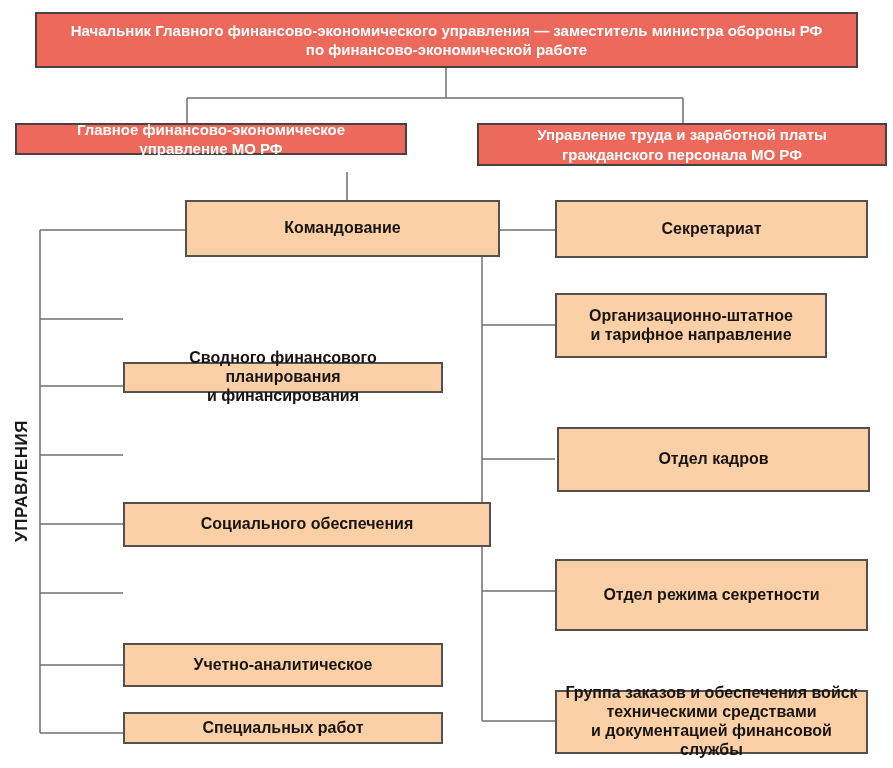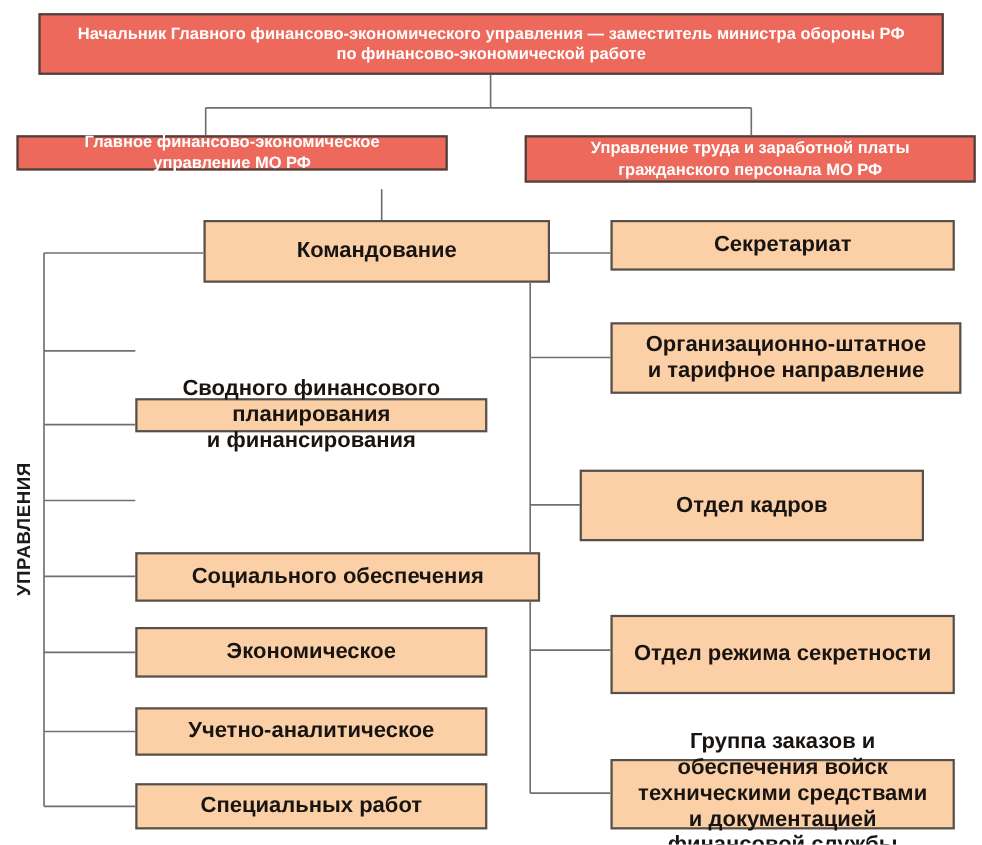--- a/index.html
+++ b/index.html
@@ -36,21 +36,21 @@
     color: #ffffff;
     font-weight: bold;
     font-size: 15px;
     line-height: 1.3;
   }
   .peach {
     background: #fbd0a7;
     border: 2px solid #55504c;
     color: #181411;
     font-weight: bold;
-    font-size: 20px;
+    font-size: 16px;
     line-height: 1.18;
   }
   .vlabel {
     position: absolute;
     left: -58px;
     top: 471px;
     width: 160px;
     height: 20px;
     transform: rotate(-90deg);
     text-align: center;
@@ -103,48 +103,45 @@
 управление МО РФ</span>
   </div>
   <div class="node red" style="left:477px;top:123px;width:410px;height:43px">
     <span class="txt">Управление труда и заработной платы
 гражданского персонала МО РФ</span>
   </div>
 
   <div class="node peach" style="left:185px;top:200px;width:315px;height:57px">
     <span class="txt">Командование</span>
   </div>
-  <div class="node peach" style="left:555px;top:200px;width:313px;height:46px">
+  <div class="node peach" style="left:555px;top:200px;width:313px;height:58px">
     <span class="txt">Секретариат</span>
   </div>
 
   <div class="vlabel">УПРАВЛЕНИЯ</div>
 
   <div class="node peach" style="left:123px;top:362px;width:320px;height:31px">
     <span class="txt">Сводного финансового планирования
 и финансирования</span>
   </div>
   <div class="node peach" style="left:123px;top:502px;width:368px;height:45px">
     <span class="txt">Социального обеспечения</span>
   </div>
-  <div class="node peach" style="left:123px;top:570px;width:320px;height:46px">
-    <span class="txt">Экономическое</span>
-  </div>
   <div class="node peach" style="left:123px;top:643px;width:320px;height:44px">
     <span class="txt">Учетно-аналитическое</span>
   </div>
-  <div class="node peach" style="left:123px;top:712px;width:320px;height:42px">
+  <div class="node peach" style="left:123px;top:712px;width:320px;height:32px">
     <span class="txt">Специальных работ</span>
   </div>
 
-  <div class="node peach" style="left:555px;top:293px;width:319px;height:65px">
+  <div class="node peach" style="left:555px;top:293px;width:272px;height:65px">
     <span class="txt">Организационно-штатное
 и тарифное направление</span>
   </div>
-  <div class="node peach" style="left:527px;top:427px;width:313px;height:65px">
+  <div class="node peach" style="left:557px;top:427px;width:313px;height:65px">
     <span class="txt">Отдел кадров</span>
   </div>
   <div class="node peach" style="left:555px;top:559px;width:313px;height:72px">
     <span class="txt">Отдел режима секретности</span>
   </div>
   <div class="node peach" style="left:555px;top:690px;width:313px;height:64px">
     <span class="txt">Группа заказов и обеспечения войск
 техническими средствами
 и документацией финансовой службы</span>
   </div>

